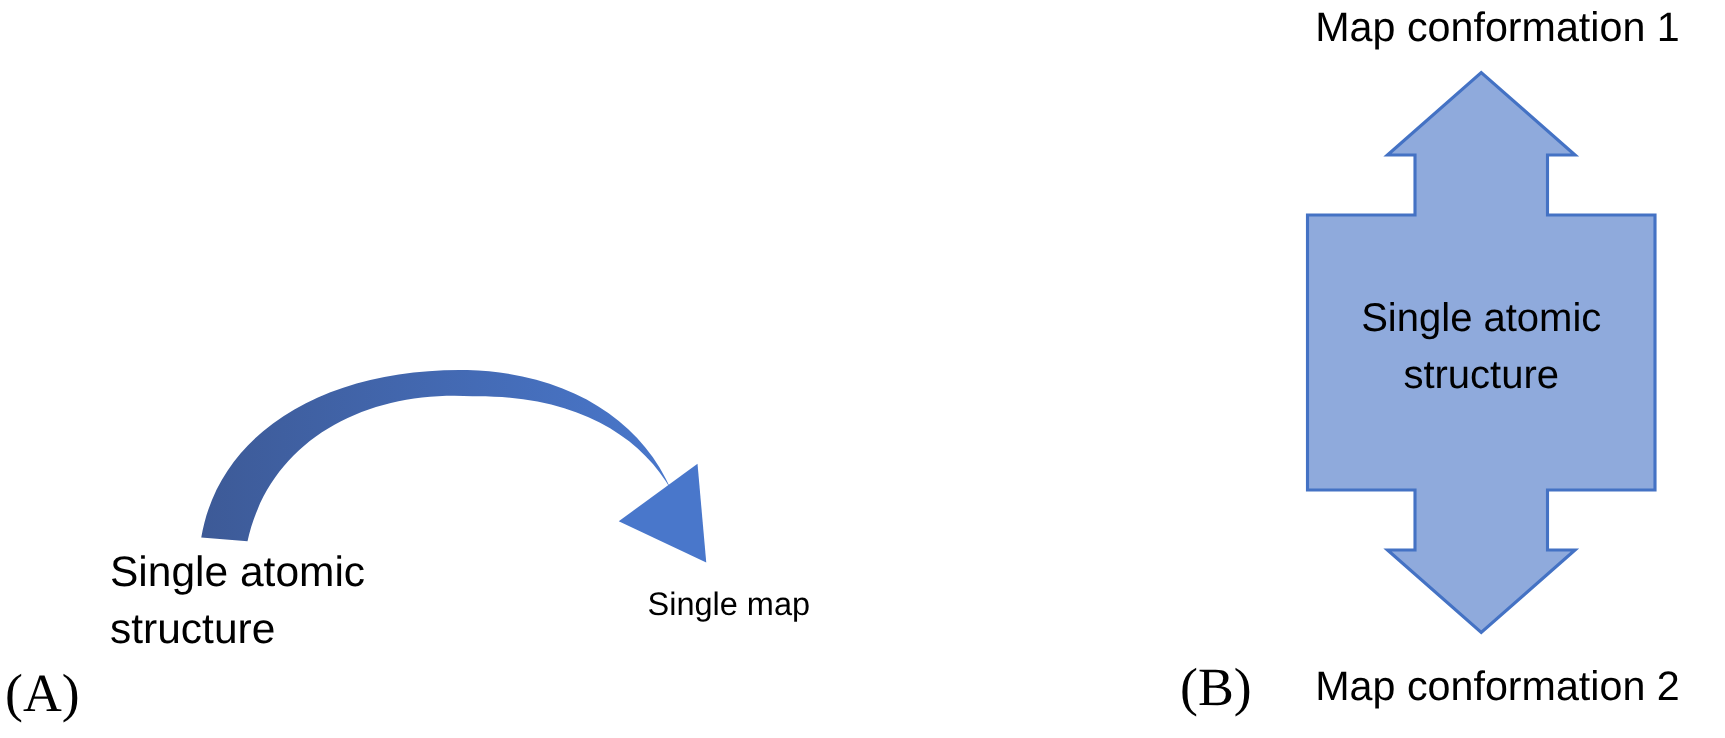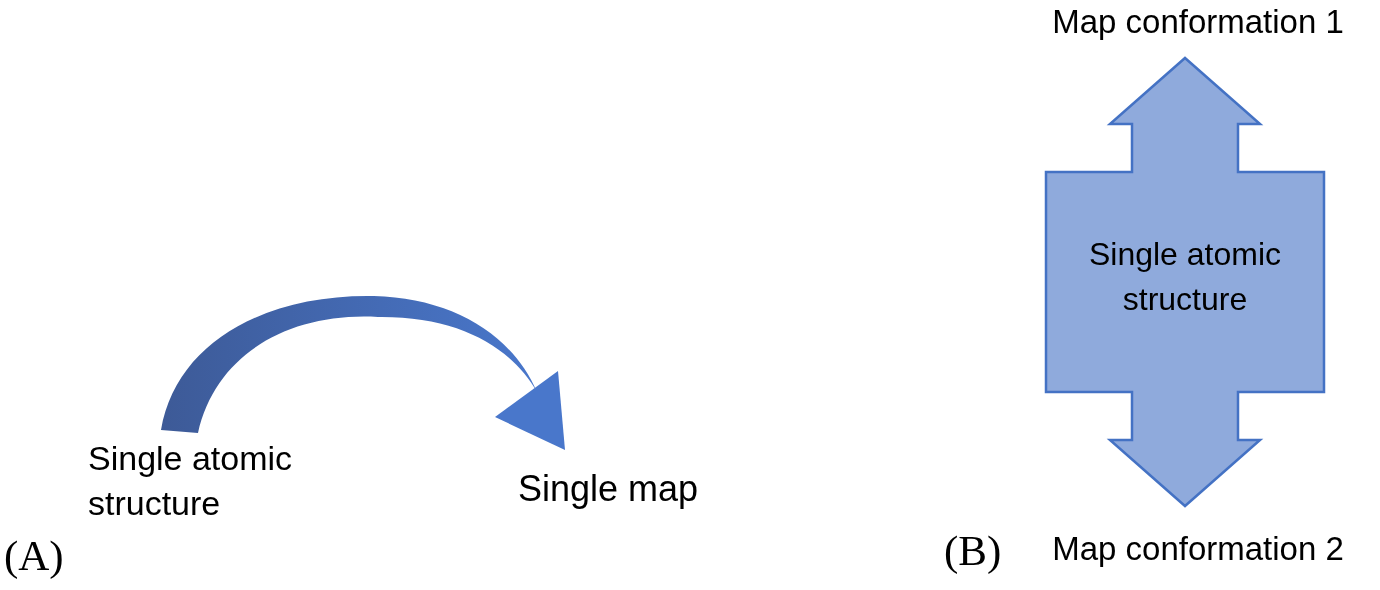--- a/index.html
+++ b/index.html
@@ -22,21 +22,21 @@
     font-family: "Liberation Sans", sans-serif;
   }
   .src-label {
     left: 88px; top: 436px;
     font-size: 34px;
     line-height: 45px;
     text-align: left;
   }
   .target-label {
     left: 518px; top: 468px;
-    font-size: 36px;
+    font-size: 26px;
   }
   .map-label {
     left: 1012px;
     width: 372px;
     text-align: center;
     font-size: 33px;
     white-space: nowrap;
   }
   .map-label-1 { top: 3px; }
   .map-label-2 { top: 530px; }

